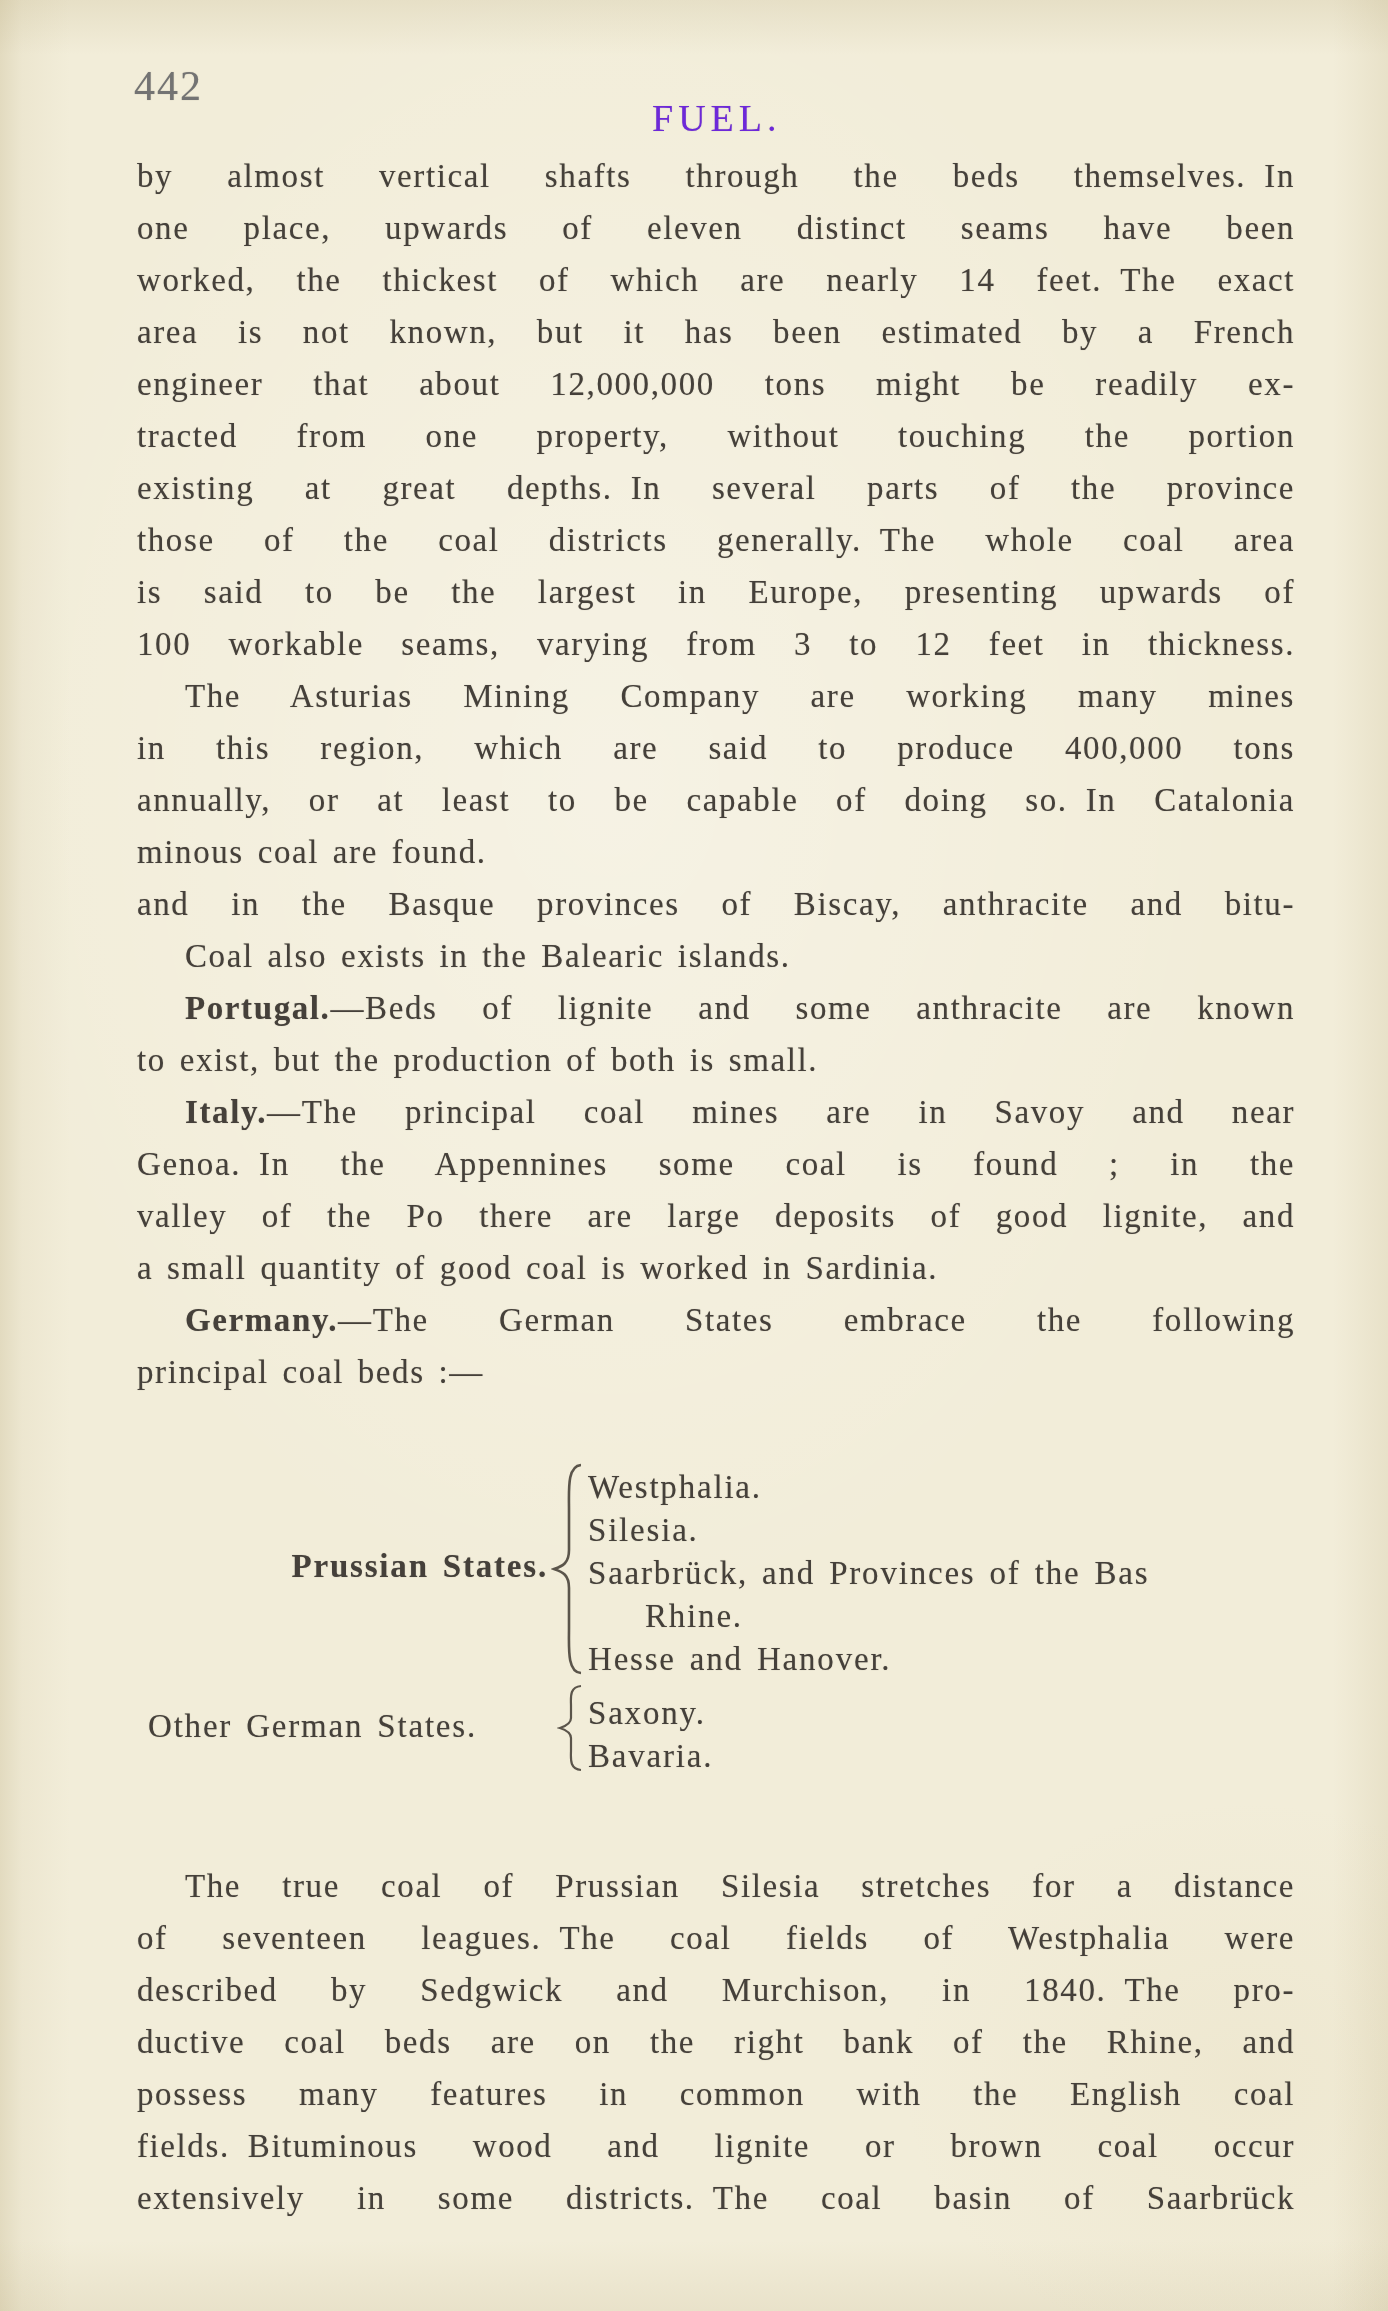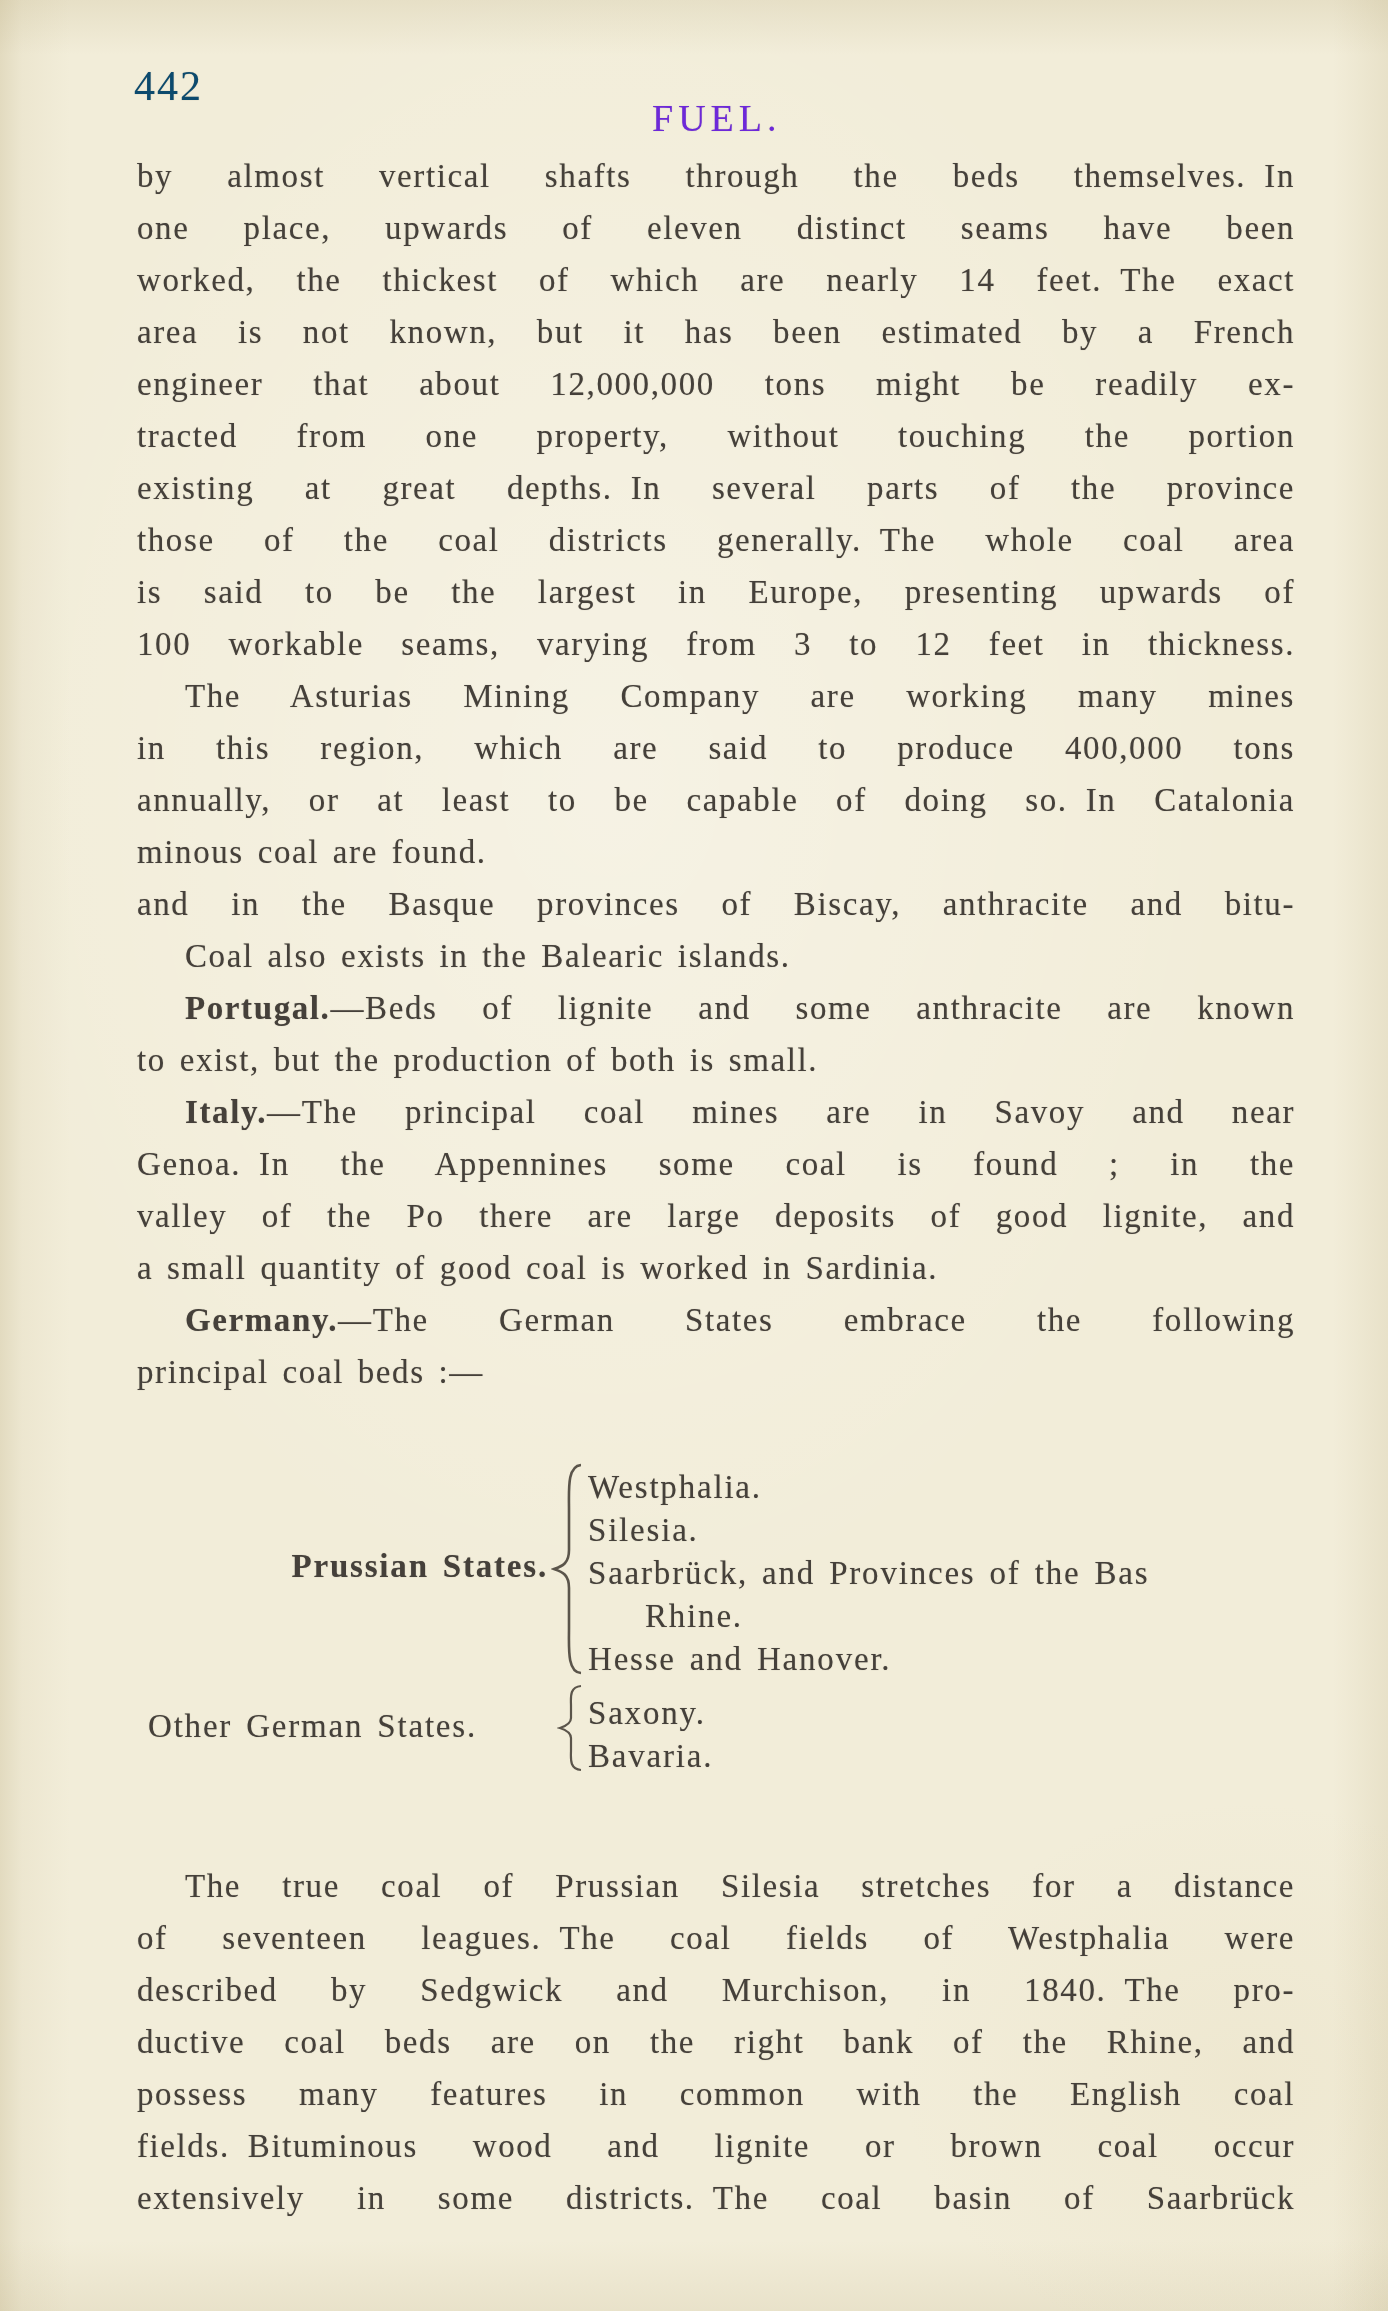--- a/index.html
+++ b/index.html
@@ -12,21 +12,21 @@
       radial-gradient(ellipse 500px 400px at 90% 90%, rgba(205,185,130,0.10), rgba(205,185,130,0) 70%),
       linear-gradient(90deg, rgba(170,152,100,0.22) 0px, rgba(170,152,100,0.08) 22px, rgba(170,152,100,0) 70px),
       linear-gradient(270deg, rgba(170,152,100,0.14) 0px, rgba(170,152,100,0) 55px),
       linear-gradient(180deg, rgba(170,152,100,0.16) 0px, rgba(170,152,100,0) 55px),
       linear-gradient(0deg, rgba(170,152,100,0.13) 0px, rgba(170,152,100,0) 70px);
     color:#45403a;
   }
   .page{position:absolute;inset:0;}
   .pageno{
     position:absolute;left:134px;top:62px;
-    font-size:42px;letter-spacing:2px;color:#0c4a6e;
+    font-size:42px;letter-spacing:2px;color:#737373;
     text-shadow:0 0 1px rgba(70,62,50,0.35);
   }
   .runtitle{
     position:absolute;left:652px;top:72px;
     font-size:38px;letter-spacing:5px;color:#6d28d9;
     text-shadow:0 0 1px rgba(70,62,50,0.3);
     margin-top:24px;
   }
   .textblock{
     position:absolute;left:137px;width:1158px;

